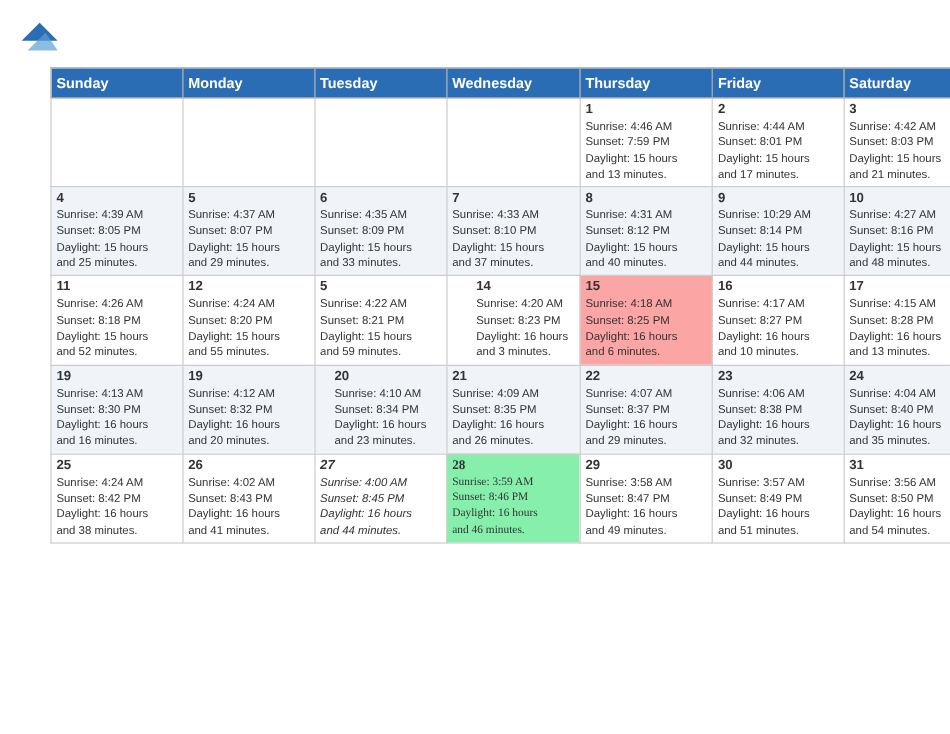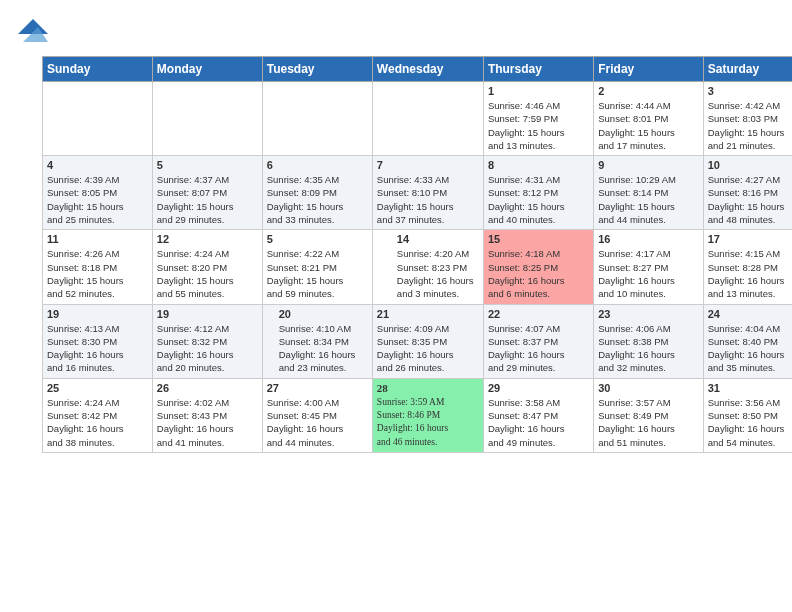--- a/index.html
+++ b/index.html
@@ -319,21 +319,21 @@
 Daylight: 16 hours
 and 38 minutes.</div>
         </td>
         <td style="background: rgb(255, 255, 255);">
           <span class="day-num">26</span>
           <div class="day-info" style="white-space: pre-line;">Sunrise: 4:02 AM
 Sunset: 8:43 PM
 Daylight: 16 hours
 and 41 minutes.</div>
         </td>
-        <td style="background: rgb(255, 255, 255);">
+        <td style="background: rgb(255, 255, 255); font-style: italic;">
           <span class="day-num">27</span>
           <div class="day-info" style="white-space: pre-line;">Sunrise: 4:00 AM
 Sunset: 8:45 PM
 Daylight: 16 hours
 and 44 minutes.</div>
         </td>
         <td style="background: #86efac; font-family: Liberation Serif, serif;">
           <span class="day-num">28</span>
           <div class="day-info" style="white-space: pre-line;">Sunrise: 3:59 AM
 Sunset: 8:46 PM

